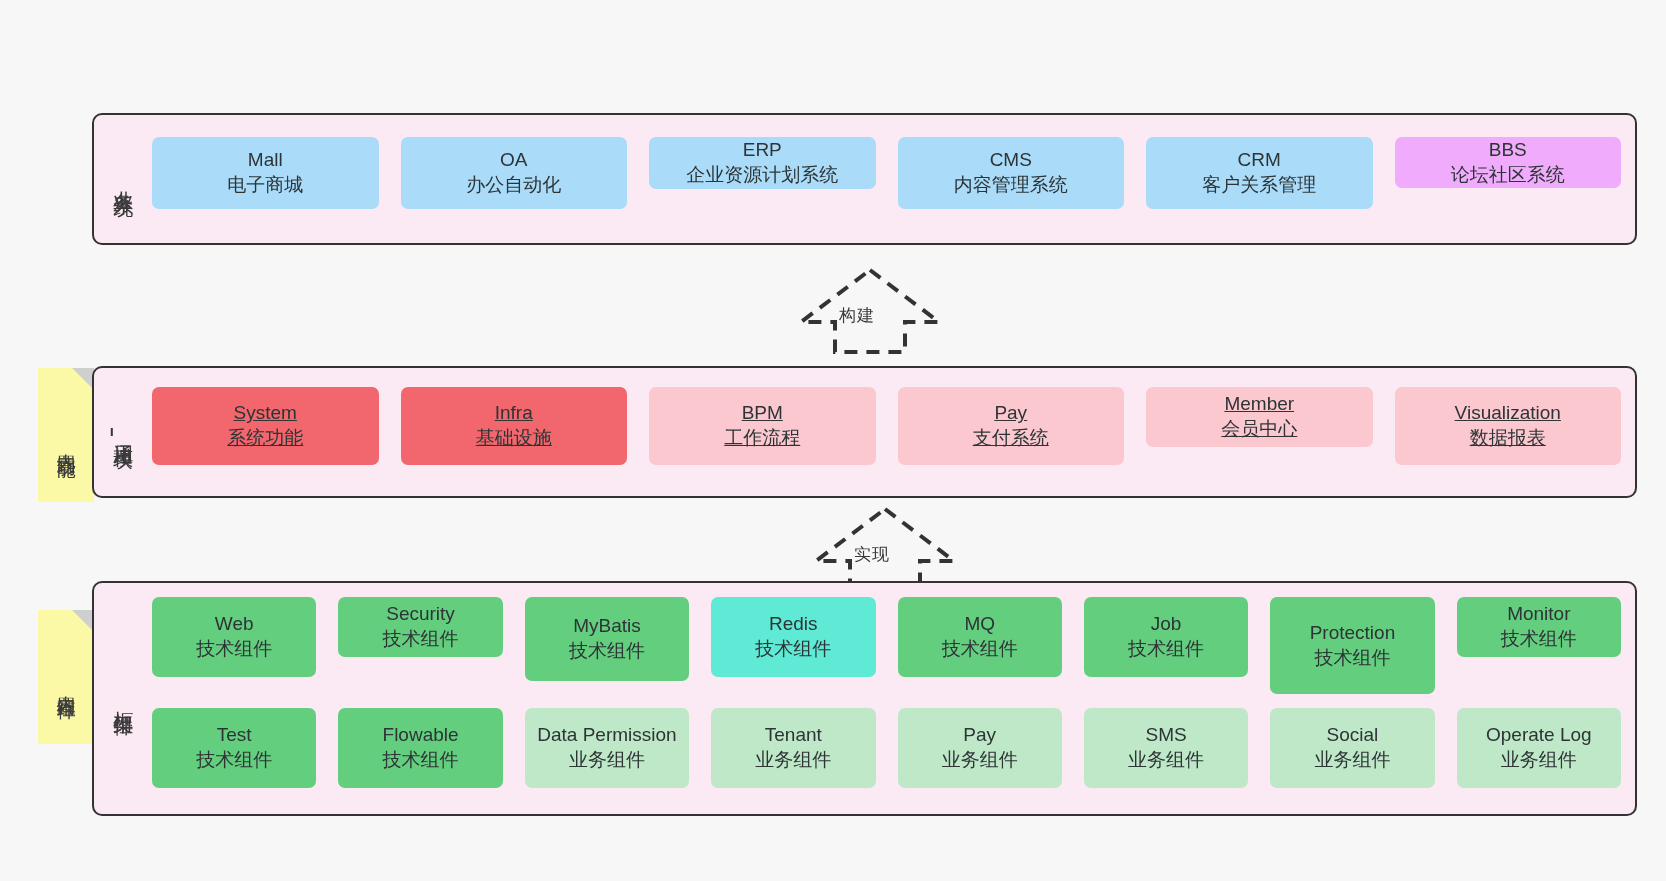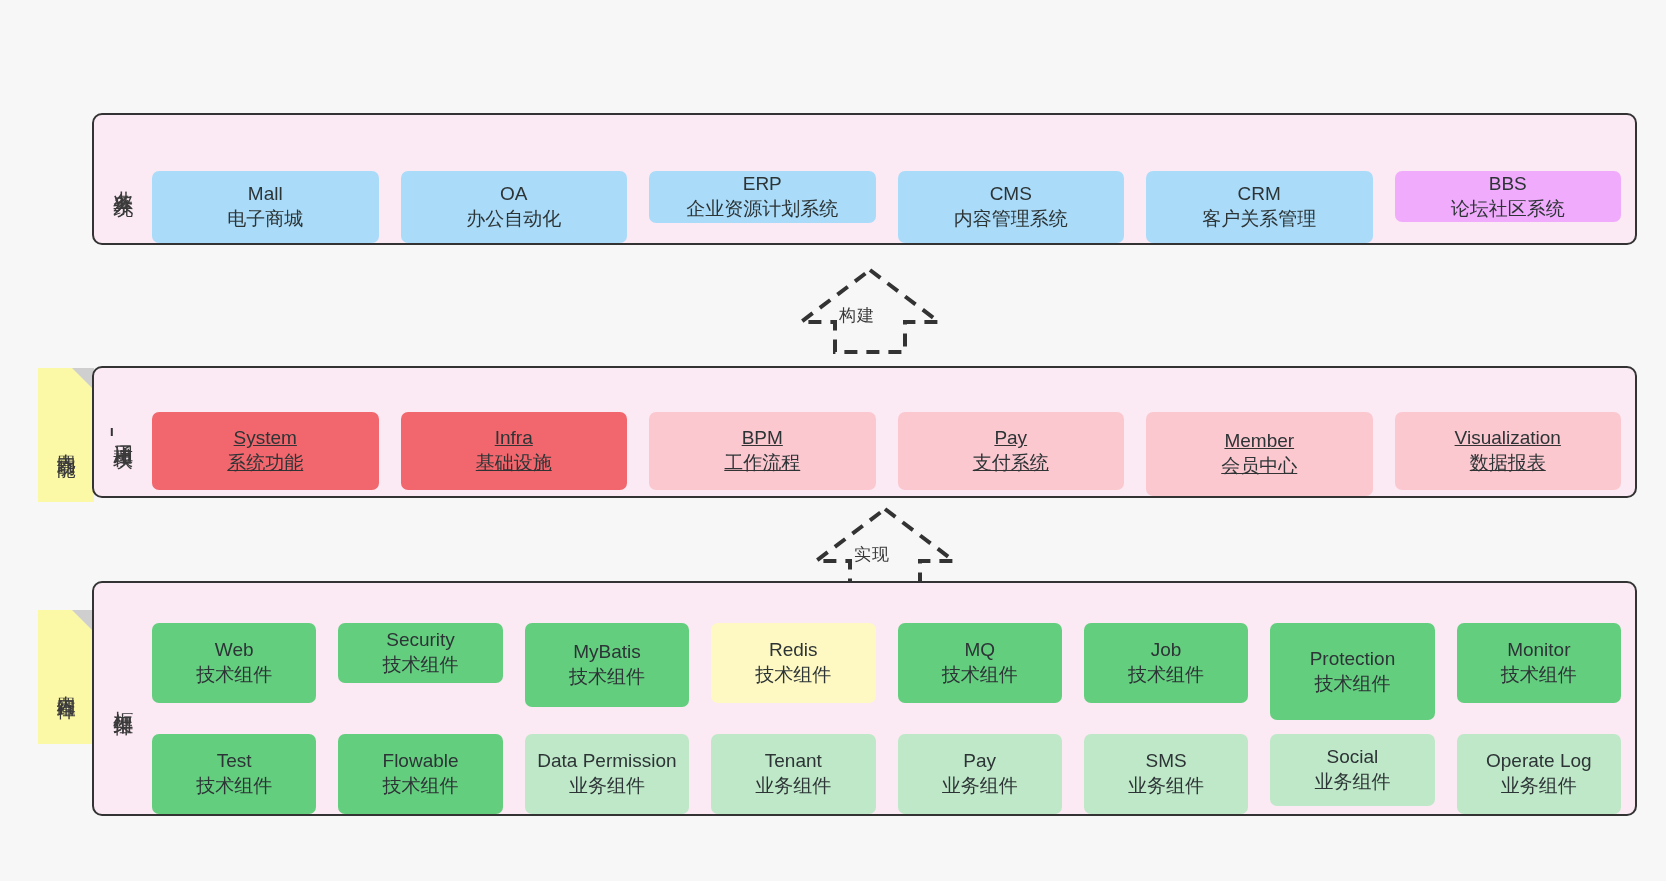--- a/index.html
+++ b/index.html
@@ -35,22 +35,22 @@
     writing-mode:vertical-rl;
     text-orientation:upright;
     letter-spacing:2px;
     white-space:nowrap;
     margin-left:8px;
   }
   .band-body{
     flex:1 1 auto;
     display:flex;
     flex-direction:column;
-    justify-content:flex-end;
-    padding:0 14px 0 8px;
+    justify-content:center;
+    padding:0 14px 12px 8px;
     gap:14px;
   }
   .row{
     display:flex;
     flex-direction:row;
     gap:22px;
   }
   .cell{
     flex:1 1 0;
     border-radius:7px;
@@ -166,21 +166,21 @@
           <span class="t2">基础设施</span>
         </div>
         <div class="cell" style="background:#fbc8d0;height:78px;">
           <span class="t1">BPM</span>
           <span class="t2">工作流程</span>
         </div>
         <div class="cell" style="background:#fbc8d0;height:78px;">
           <span class="t1">Pay</span>
           <span class="t2">支付系统</span>
         </div>
-        <div class="cell" style="background:#fbc8d0;height:84px;">
+        <div class="cell" style="background:#fbc8d0;height:60px;">
           <span class="t1">Member</span>
           <span class="t2">会员中心</span>
         </div>
         <div class="cell" style="background:#fbc8d0;height:78px;">
           <span class="t1">Visualization</span>
           <span class="t2">数据报表</span>
         </div>
       </div>
     </div>
   </div>
@@ -207,37 +207,37 @@
           <span class="t2">技术组件</span>
         </div>
         <div class="cell" style="background:#64ce7f;height:60px;">
           <span class="t1">Security</span>
           <span class="t2">技术组件</span>
         </div>
         <div class="cell" style="background:#64ce7f;height:84px;">
           <span class="t1">MyBatis</span>
           <span class="t2">技术组件</span>
         </div>
-        <div class="cell" style="background:#fef9c3;height:80px;">
+        <div class="cell" style="background:#5eead4;height:80px;">
           <span class="t1">Redis</span>
           <span class="t2">技术组件</span>
         </div>
         <div class="cell" style="background:#64ce7f;height:80px;">
           <span class="t1">MQ</span>
           <span class="t2">技术组件</span>
         </div>
         <div class="cell" style="background:#64ce7f;height:80px;">
           <span class="t1">Job</span>
           <span class="t2">技术组件</span>
         </div>
         <div class="cell" style="background:#64ce7f;height:97px;">
           <span class="t1">Protection</span>
           <span class="t2">技术组件</span>
         </div>
-        <div class="cell" style="background:#64ce7f;height:80px;">
+        <div class="cell" style="background:#64ce7f;height:60px;">
           <span class="t1">Monitor</span>
           <span class="t2">技术组件</span>
         </div>
       </div>
 
       <div class="row">
         <div class="cell" style="background:#64ce7f;height:80px;">
           <span class="t1">Test</span>
           <span class="t2">技术组件</span>
         </div>
@@ -254,21 +254,21 @@
           <span class="t2">业务组件</span>
         </div>
         <div class="cell" style="background:#bfe8c8;height:80px;">
           <span class="t1">Pay</span>
           <span class="t2">业务组件</span>
         </div>
         <div class="cell" style="background:#bfe8c8;height:80px;">
           <span class="t1">SMS</span>
           <span class="t2">业务组件</span>
         </div>
-        <div class="cell" style="background:#bfe8c8;height:72px;">
+        <div class="cell" style="background:#bfe8c8;height:80px;">
           <span class="t1">Social</span>
           <span class="t2">业务组件</span>
         </div>
         <div class="cell" style="background:#bfe8c8;height:80px;">
           <span class="t1">Operate Log</span>
           <span class="t2">业务组件</span>
         </div>
       </div>
 
     </div>

